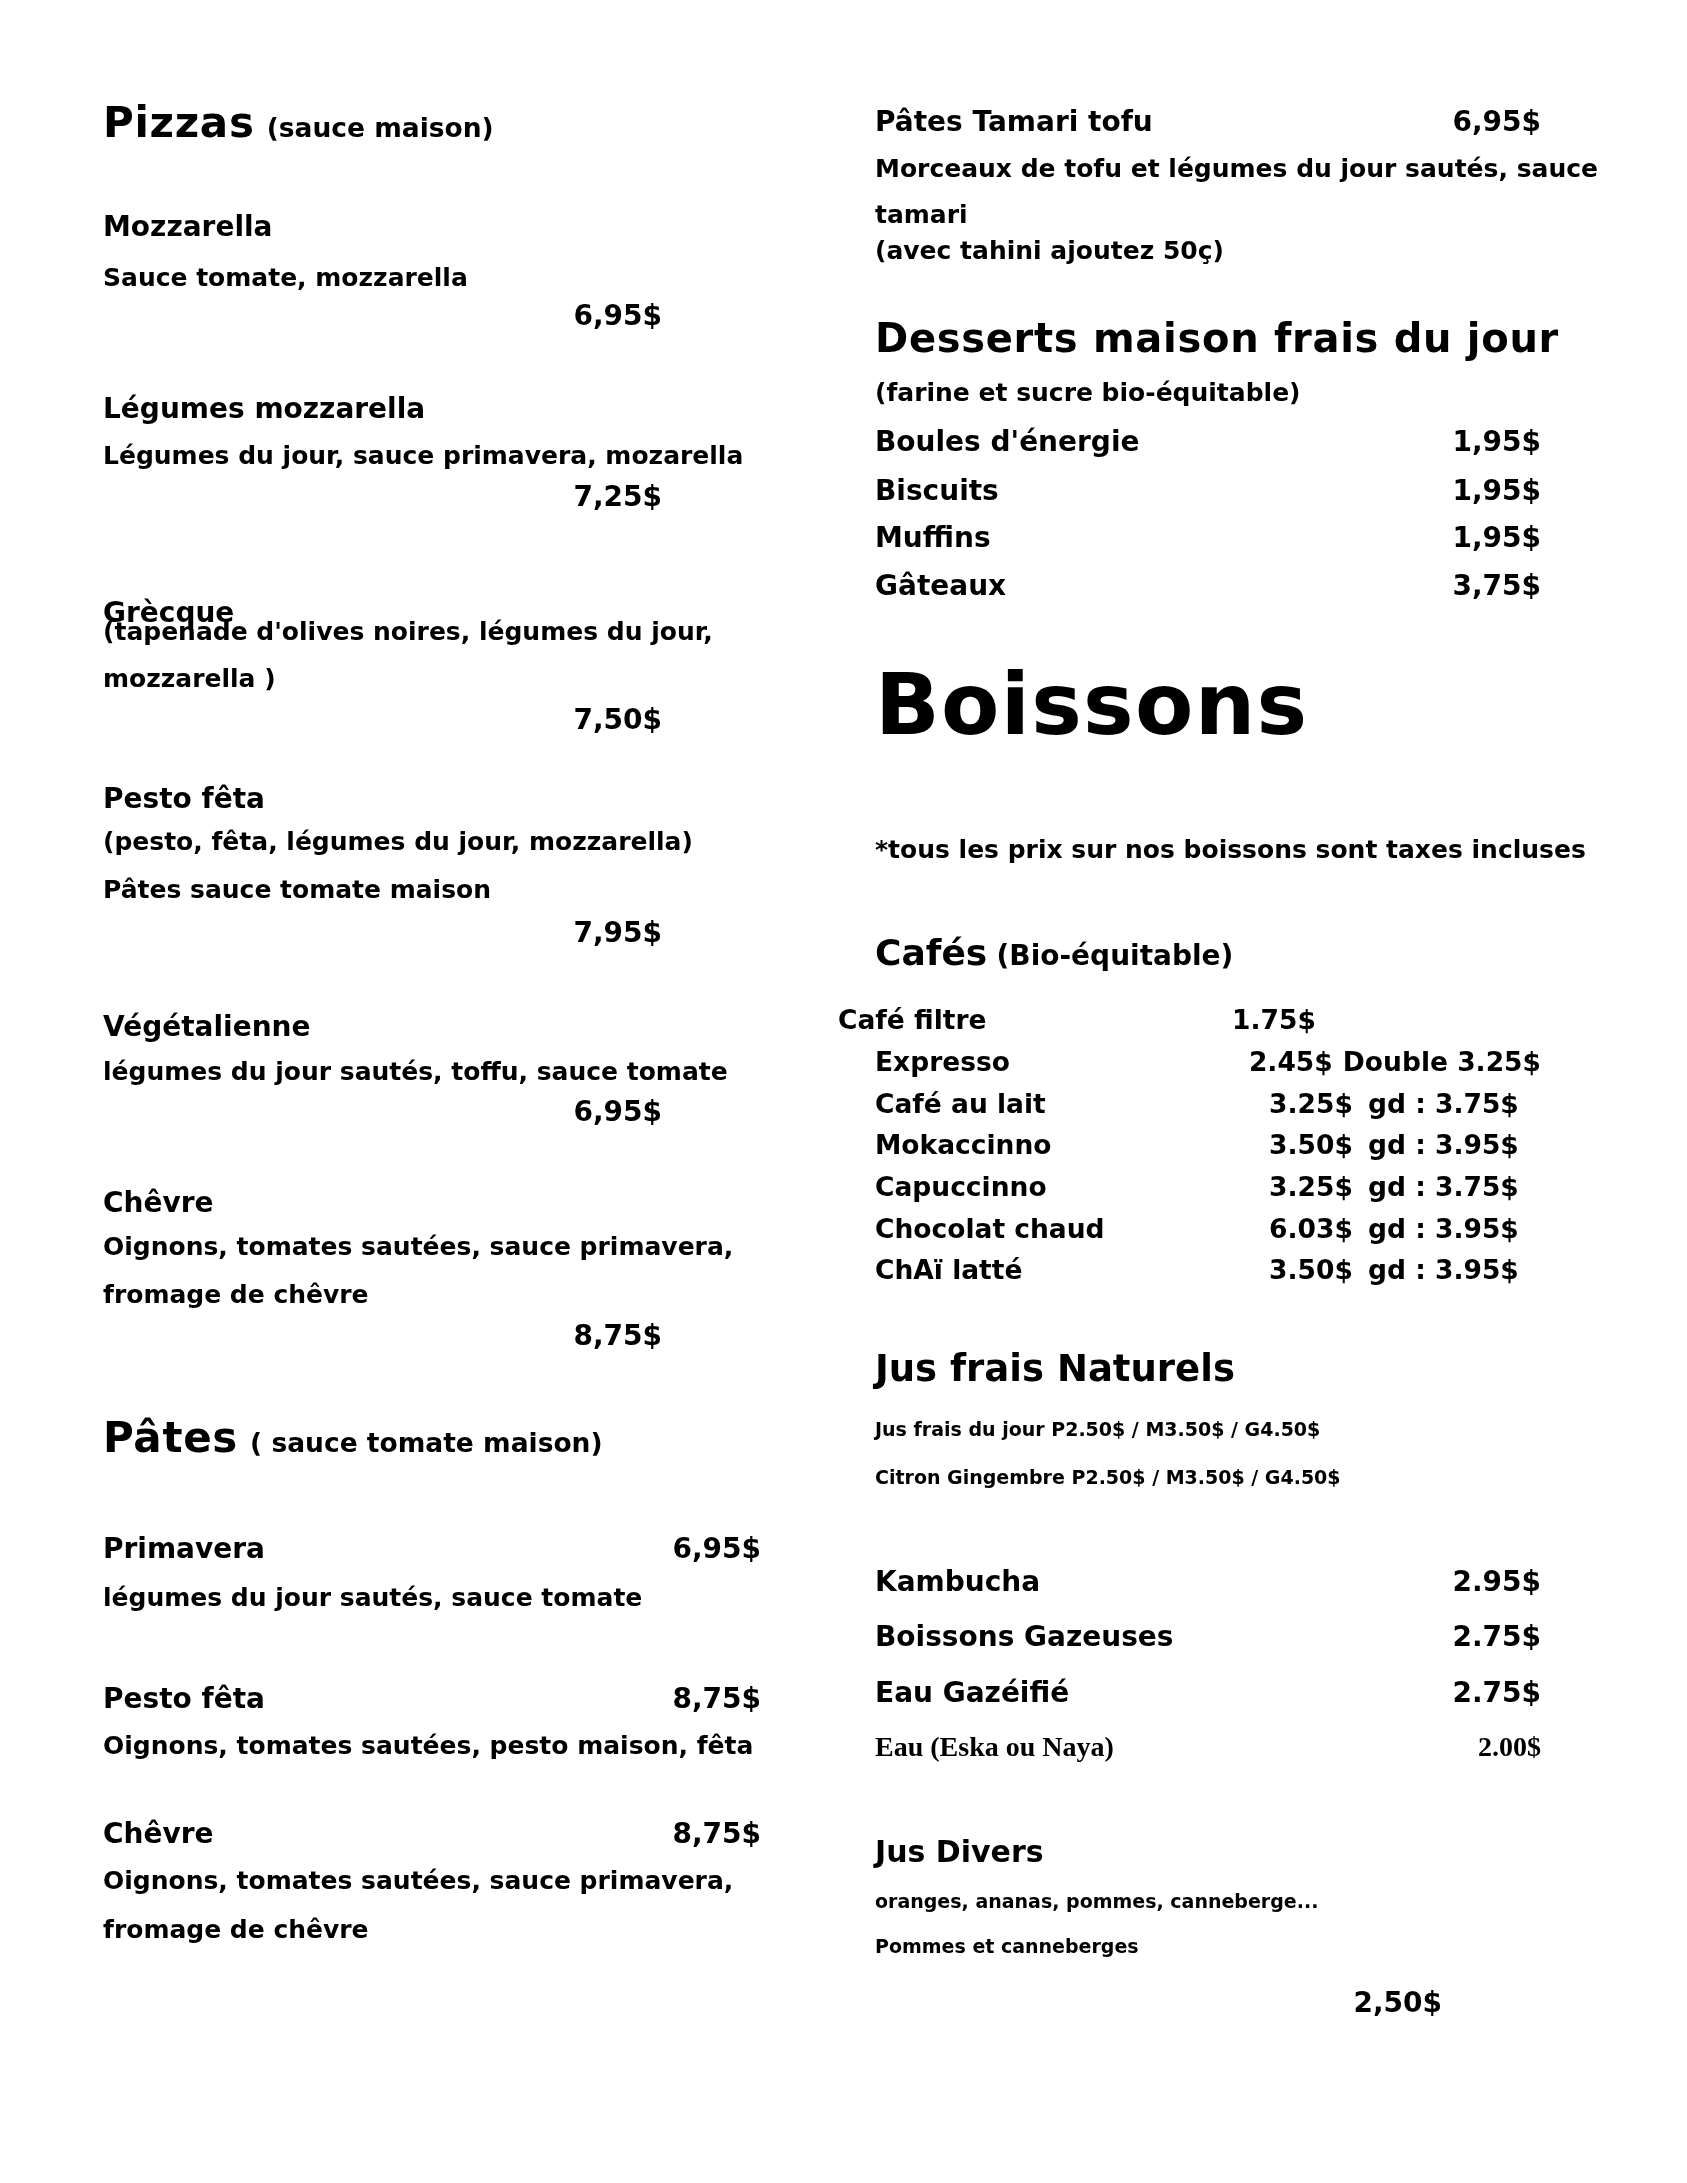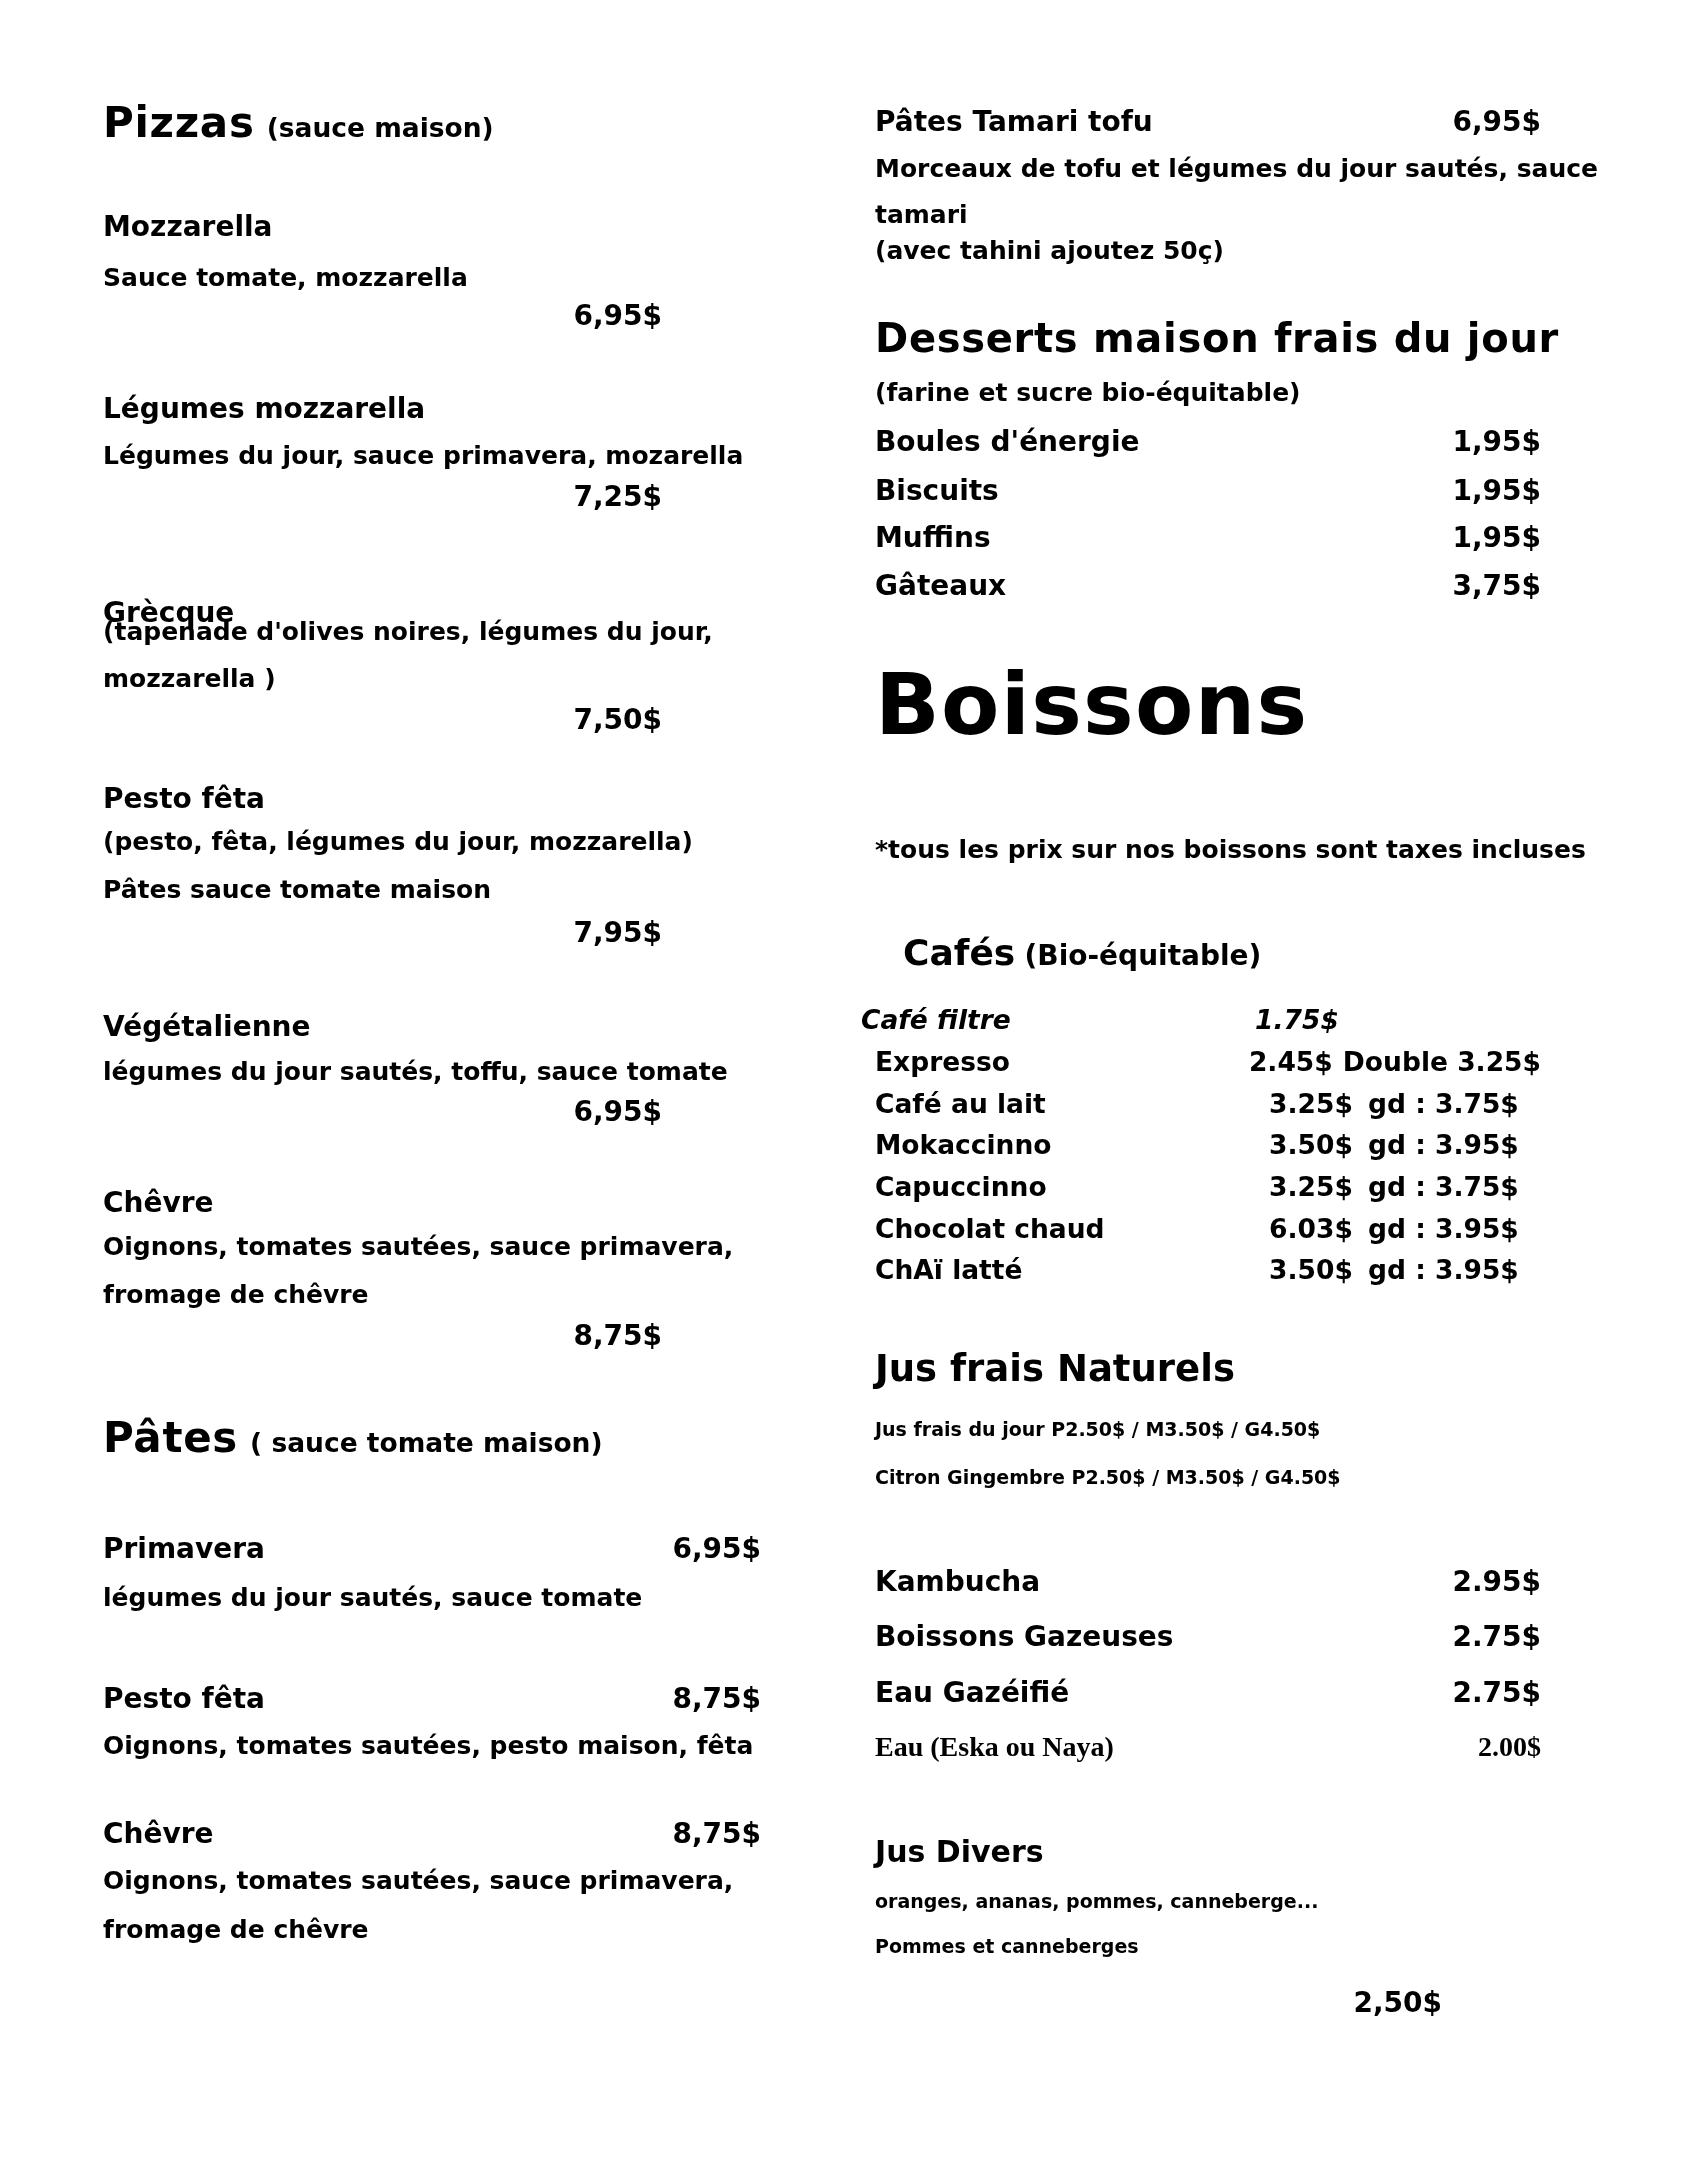--- a/index.html
+++ b/index.html
@@ -119,25 +119,25 @@
     <span class="price">1,95$</span>
   </div>
   <div class="row flexrow" style="left:875px; top:569px; width:666px;">
     <span class="name">Gâteaux</span>
     <span class="price">3,75$</span>
   </div>
 
   <div class="row mega" style="left:875px; top:655px;">Boissons</div>
   <div class="row note" style="left:875px; top:835px;">*tous les prix sur nos boissons sont taxes incluses</div>
 
-  <div class="row" style="left:875px; top:932px;margin-left:28px;">
+  <div class="row" style="left:875px; top:932px;">
     <span class="h3">Cafés</span><span class="h3sub">(Bio-équitable)</span>
   </div>
 
-  <div class="row cafe" style="left:861px; top:1004px; width:666px;font-style:italic;">
+  <div class="row cafe" style="left:838px; top:1004px; width:666px;">
     <span class="cname">Café filtre</span>
     <span class="cprice">1.75$</span>
     <span class="cprice2"></span>
   </div>
   <div class="row cafe" style="left:875px; top:1046px; width:666px;">
     <span class="cname">Expresso</span>
     <span class="cprice">2.45$</span>
     <span class="cprice2">Double 3.25$</span>
   </div>
   <div class="row cafe" style="left:875px; top:1088px; width:666px;">

